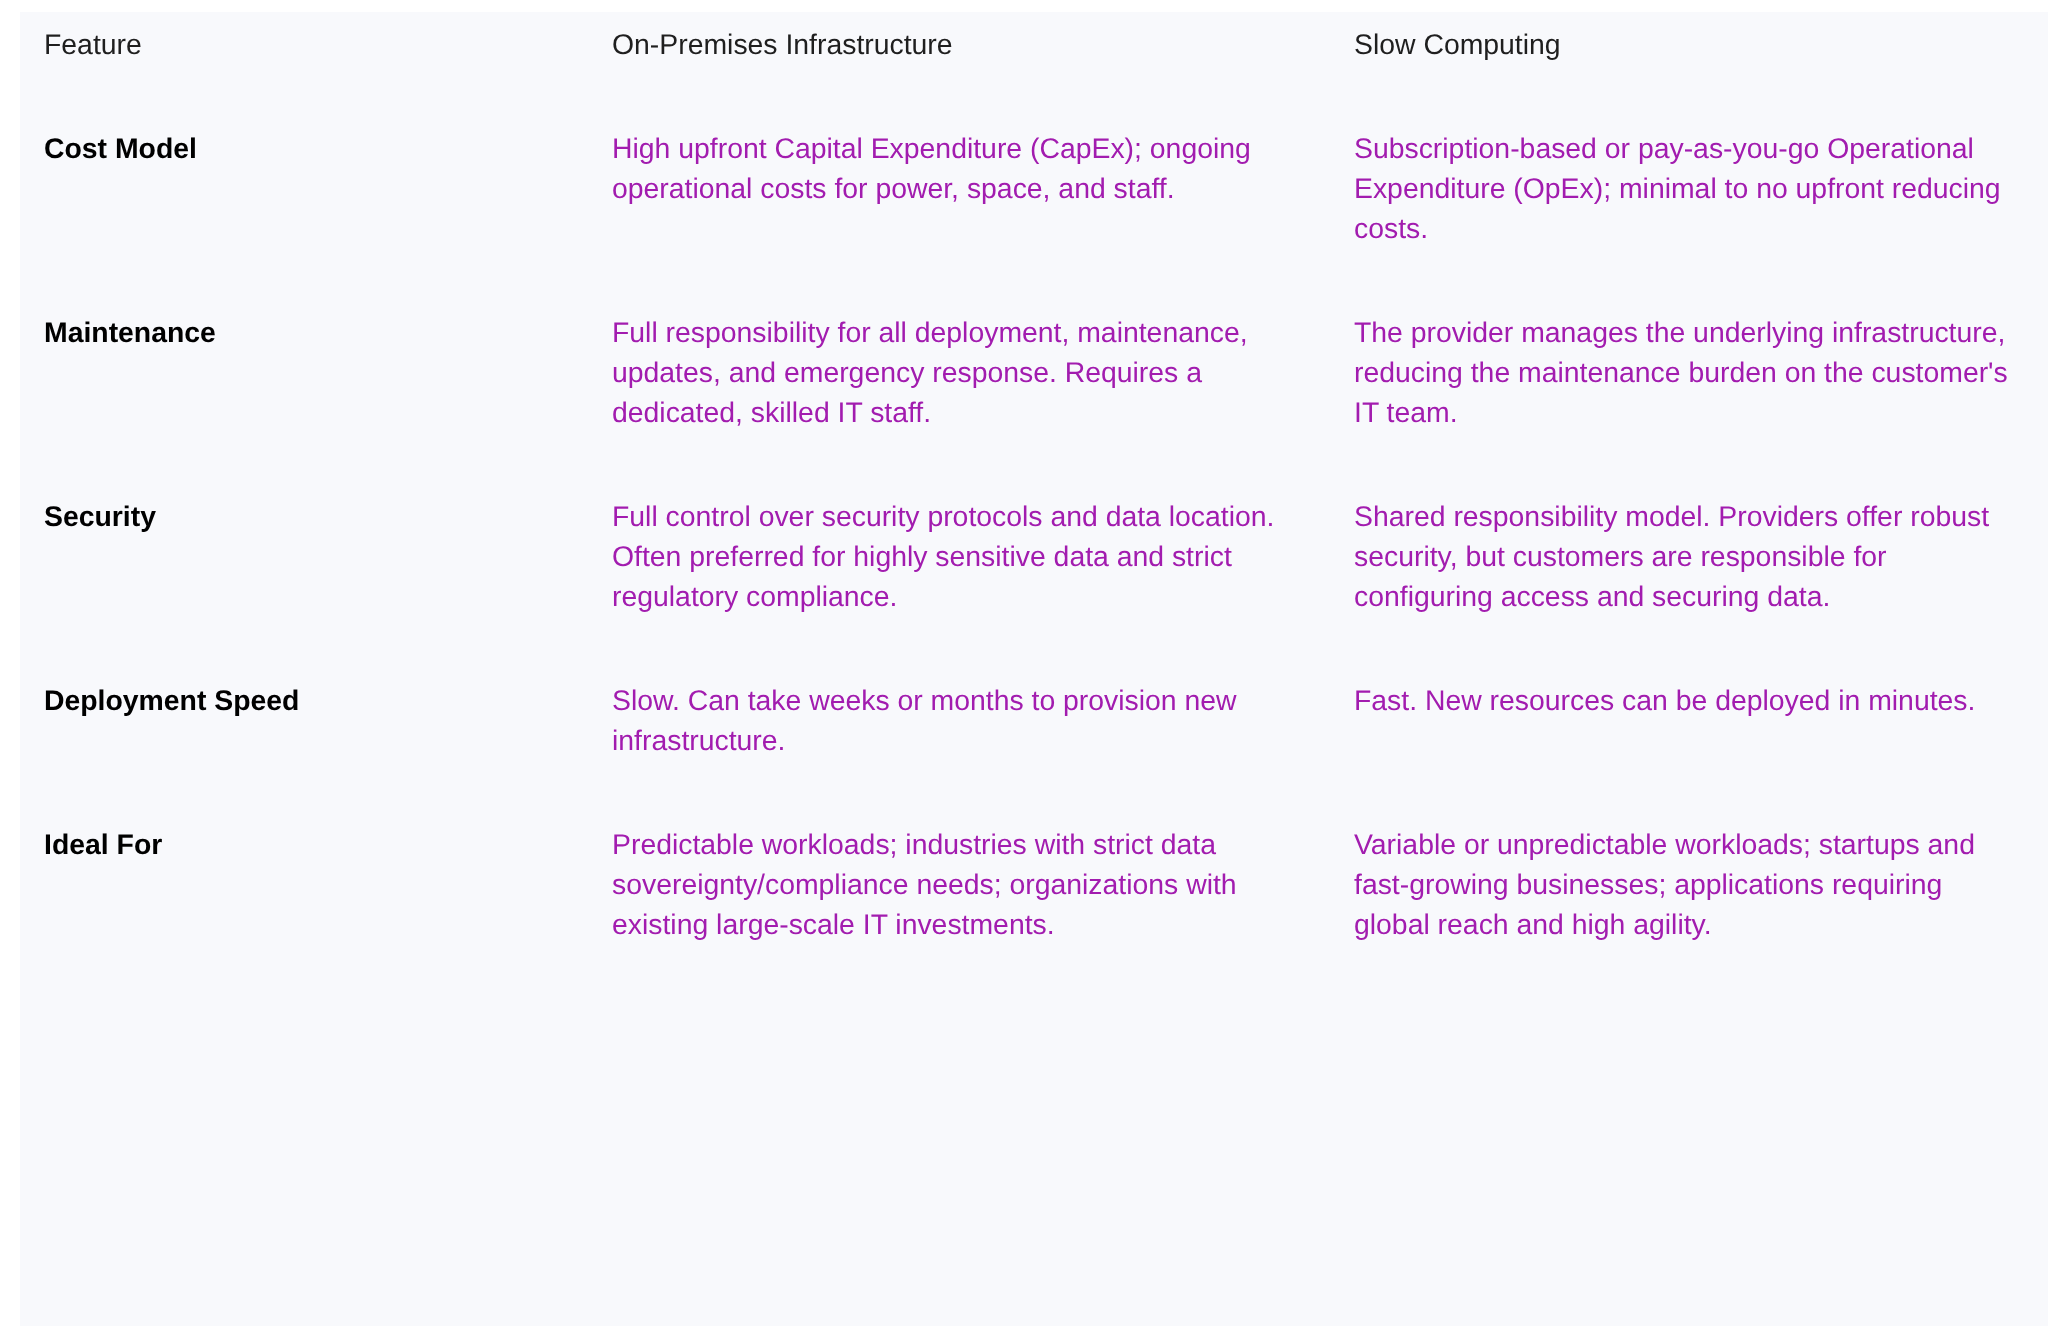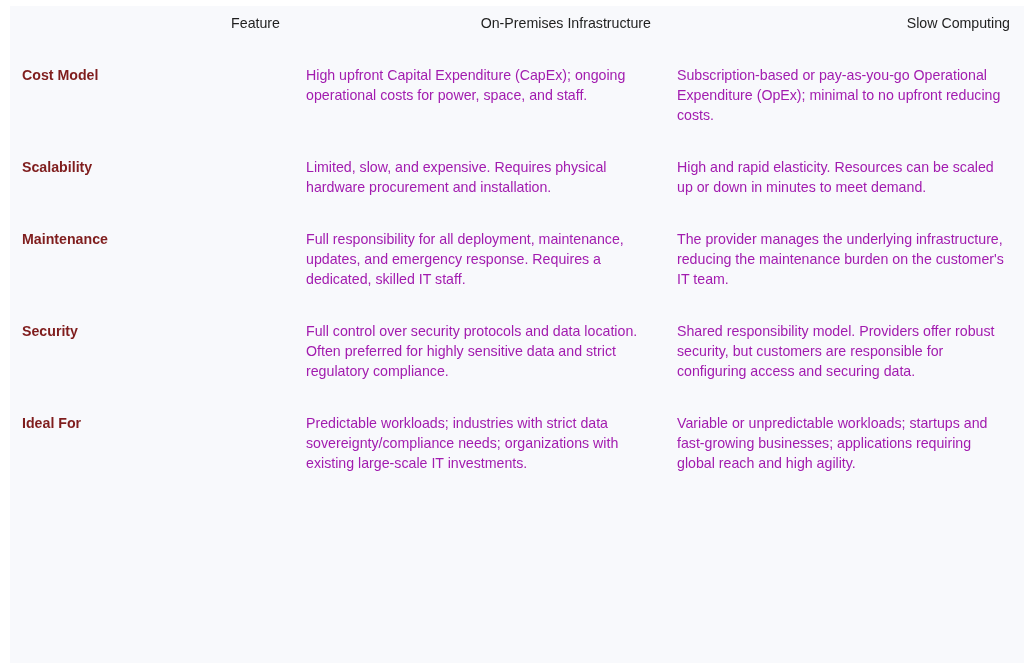--- a/index.html
+++ b/index.html
@@ -35,28 +35,27 @@
     th, td {
       text-align: left;
       vertical-align: top;
       padding: 0 14px 0 12px;
     }
     th {
       font-weight: normal;
       color: #1f1f1f;
       padding-top: 7px;
       padding-bottom: 32px;
-      text-align: right;
     }
     td {
       padding-bottom: 32px;
     }
     td.feature {
       font-weight: bold;
-      color: #7f1d1d;
+      color: #000000;
     }
     td.val {
       color: #a21caf;
     }
   </style>
 </head>
 <body>
 
 <div class="table-wrap">
   <table class="comparison">
@@ -72,33 +71,33 @@
         <th>Slow Computing</th>
       </tr>
     </thead>
     <tbody>
       <tr>
         <td class="feature">Cost Model</td>
         <td class="val">High upfront Capital Expenditure (CapEx); ongoing operational costs for power, space, and staff.</td>
         <td class="val">Subscription-based or pay-as-you-go Operational Expenditure (OpEx); minimal to no upfront reducing costs.</td>
       </tr>
       <tr>
-        <td class="feature">Scalability</td>
-        <td class="val">Limited, slow, and expensive. Requires physical hardware procurement and installation.</td>
-        <td class="val">High and rapid elasticity. Resources can be scaled up or down in minutes to meet demand.</td>
-      </tr>
-      <tr>
         <td class="feature">Maintenance</td>
         <td class="val">Full responsibility for all deployment, maintenance, updates, and emergency response. Requires a dedicated, skilled IT staff.</td>
         <td class="val">The provider manages the underlying infrastructure, reducing the maintenance burden on the customer's IT team.</td>
       </tr>
       <tr>
         <td class="feature">Security</td>
         <td class="val">Full control over security protocols and data location. Often preferred for highly sensitive data and strict regulatory compliance.</td>
         <td class="val">Shared responsibility model. Providers offer robust security, but customers are responsible for configuring access and securing data.</td>
+      </tr>
+      <tr>
+        <td class="feature">Deployment Speed</td>
+        <td class="val">Slow. Can take weeks or months to provision new infrastructure.</td>
+        <td class="val">Fast. New resources can be deployed in minutes.</td>
       </tr>
       <tr>
         <td class="feature">Ideal For</td>
         <td class="val">Predictable workloads; industries with strict data sovereignty/compliance needs; organizations with existing large-scale IT investments.</td>
         <td class="val">Variable or unpredictable workloads; startups and fast-growing businesses; applications requiring global reach and high agility.</td>
       </tr>
     </tbody>
   </table>
 </div>
 

